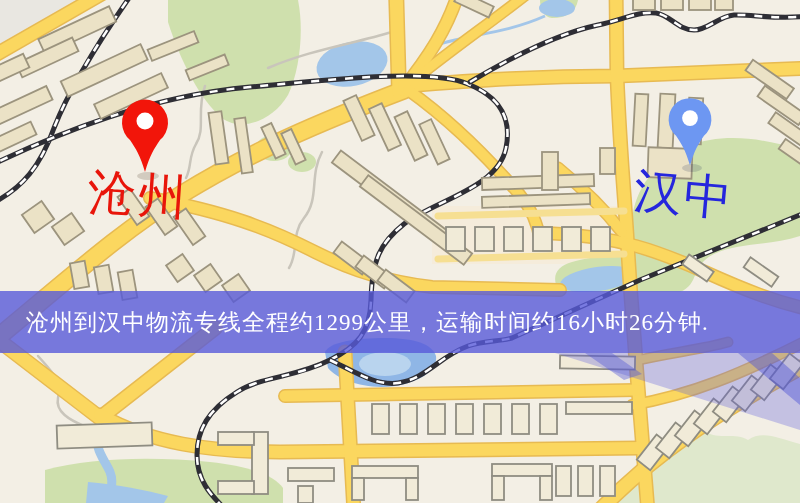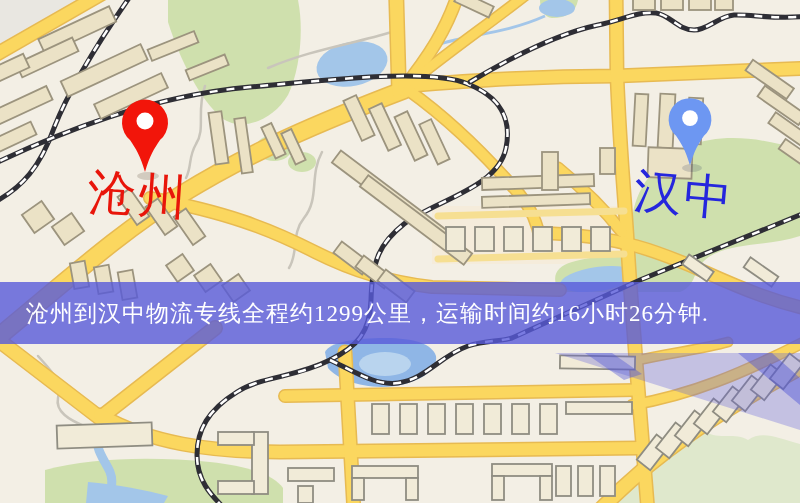--- a/index.html
+++ b/index.html
@@ -10,21 +10,21 @@
   .bldg2{fill:#f1ebd8;stroke:#8f8d82;stroke-width:1.8;}
   .casing{fill:none;stroke:#e7ba52;stroke-linecap:round;stroke-linejoin:round;}
   .roadf{fill:none;stroke:#fbd75f;stroke-linecap:round;stroke-linejoin:round;}
   .minor{fill:none;stroke:#f6df92;stroke-linecap:round;}
   .railb{fill:none;stroke:#2e2e35;stroke-width:5;stroke-linecap:round;}
   .railw{fill:none;stroke:#ffffff;stroke-width:2.5;stroke-dasharray:8 9;stroke-linecap:butt;}
   .gpath{fill:none;stroke:#c9c5bb;stroke-width:2.5;stroke-linecap:round;}
   .water{fill:#a3c6e9;}
   .green{fill:#cfe0ad;}
   .hill{fill:#dfe8cc;}
-  #banner{position:absolute;left:0;top:282px;width:800px;height:62px;
+  #banner{position:absolute;left:0;top:291px;width:800px;height:62px;
           background:rgba(88,90,218,0.80);display:flex;align-items:center;}
   #banner span{color:#ffffff;font-size:23px;white-space:nowrap;padding-left:26px;
                letter-spacing:1px;}
   .pin-label{position:absolute;font-size:48px;line-height:1.05;letter-spacing:2px;
              font-weight:400;white-space:nowrap;}
   #label-origin{left:88px;top:170px;color:#e8150a;transform:rotate(4deg);}
   #label-dest{left:634px;top:170px;color:#2526dd;transform:rotate(5deg);}
 </style>
 </head>
 <body>

